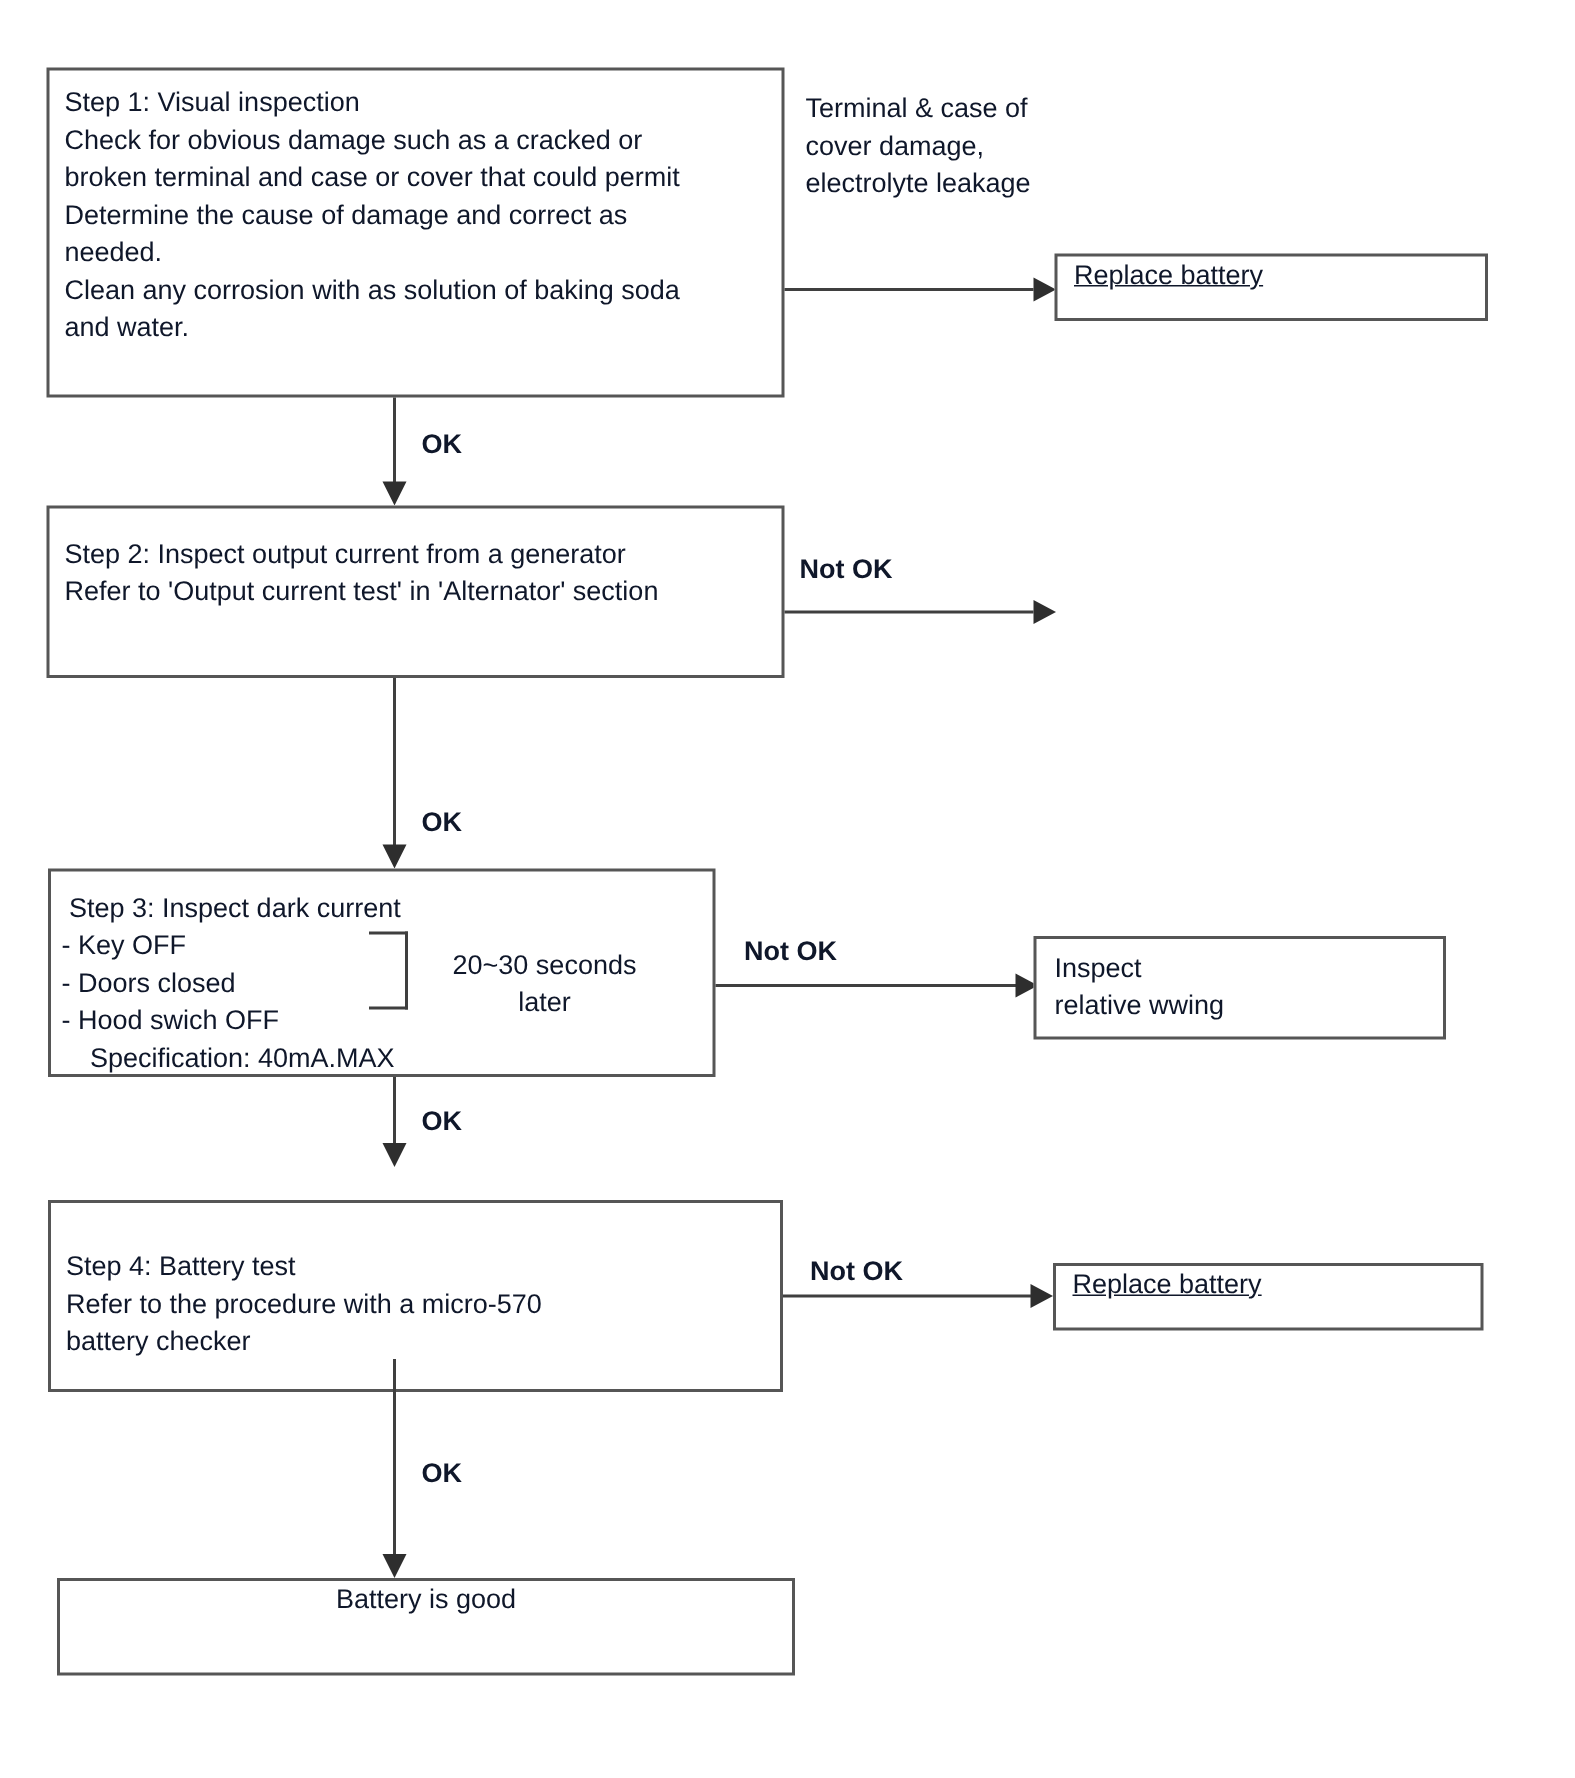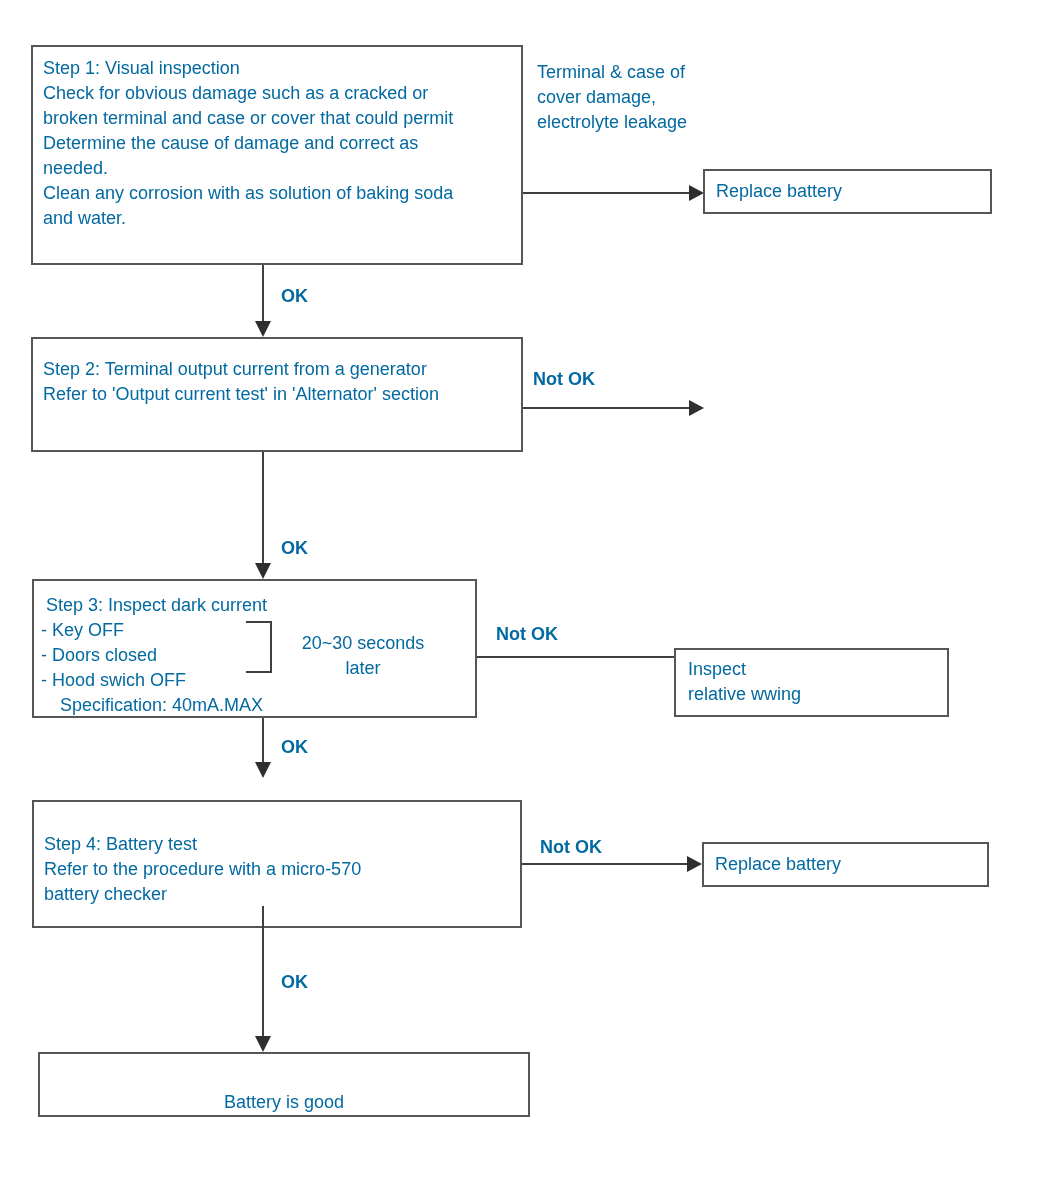--- a/index.html
+++ b/index.html
@@ -8,21 +8,21 @@
     background: #ffffff;
   }
   .canvas {
     position: relative;
     width: 1050px;
     height: 1185px;
     background: #ffffff;
     font-family: "Liberation Sans", sans-serif;
     font-size: 18px;
     line-height: 25px;
-    color: #0369a1;
+    color: #0f172a;
     overflow: hidden;
   }
   .box {
     position: absolute;
     box-sizing: border-box;
     border: 2px solid #565656;
     background: #ffffff;
   }
   .ln { white-space: nowrap; }
   .vline, .hline, .bracket-seg {
@@ -48,25 +48,26 @@
   .lbl {
     position: absolute;
     white-space: nowrap;
     font-weight: bold;
   }
   .note {
     position: absolute;
   }
   .flex-center-v {
     display: flex;
-    align-items: center;
+    align-items: flex-start;
+    text-decoration: underline;
   }
   .center-text {
     display: flex;
-    align-items: flex-end;
+    align-items: flex-start;
     justify-content: center;
   }
   .dash-item { margin-left: -5px; }
   .spec-item { margin-left: 14px; }
 </style>
 </head>
 <body>
 
 <div class="canvas">
 
@@ -91,21 +92,21 @@
 
   <div class="box flex-center-v" style="left:703px; top:169px; width:289px; height:45px; padding-left:11px;">
     <div class="ln">Replace battery</div>
   </div>
 
   <div class="vline" style="left:262px; top:265px; height:57px;"></div>
   <div class="arrow-down" style="left:255px; top:321px;"></div>
   <div class="lbl" style="left:281px; top:284px;">OK</div>
 
   <div class="box" style="left:31px; top:337px; width:492px; height:115px; padding:18px 10px;">
-    <div class="ln">Step 2: Terminal output current from a generator</div>
+    <div class="ln">Step 2: Inspect output current from a generator</div>
     <div class="ln">Refer to 'Output current test' in 'Alternator' section</div>
   </div>
 
   <div class="lbl" style="left:533px; top:367px;">Not OK</div>
   <div class="hline" style="left:523px; top:407px; width:166px;"></div>
   <div class="arrow-right" style="left:689px; top:400px;"></div>
 
 
   <div class="vline" style="left:262px; top:452px; height:112px;"></div>
   <div class="arrow-down" style="left:255px; top:563px;"></div>
@@ -125,21 +126,21 @@
 
   <div class="note" style="left:288px; top:631px; width:150px; text-align:center;">
     <div class="ln">20~30 seconds</div>
     <div class="ln">later</div>
   </div>
 
   <div class="lbl" style="left:496px; top:622px;">Not OK</div>
   <div class="hline" style="left:477px; top:656px; width:201px;"></div>
   <div class="arrow-right" style="left:677px; top:649px;"></div>
 
-  <div class="box" style="left:674px; top:624px; width:275px; height:69px; padding:7px 12px;margin-top:24px;">
+  <div class="box" style="left:689px; top:624px; width:275px; height:69px; padding:7px 12px;">
     <div class="ln">Inspect</div>
     <div class="ln">relative wwing</div>
   </div>
 
   <div class="vline" style="left:262px; top:718px; height:45px;"></div>
   <div class="arrow-down" style="left:255px; top:762px;"></div>
   <div class="lbl" style="left:281px; top:735px;">OK</div>
 
   <div class="box" style="left:32px; top:800px; width:490px; height:128px; padding:30px 10px;">
     <div class="ln">Step 4: Battery test</div>

